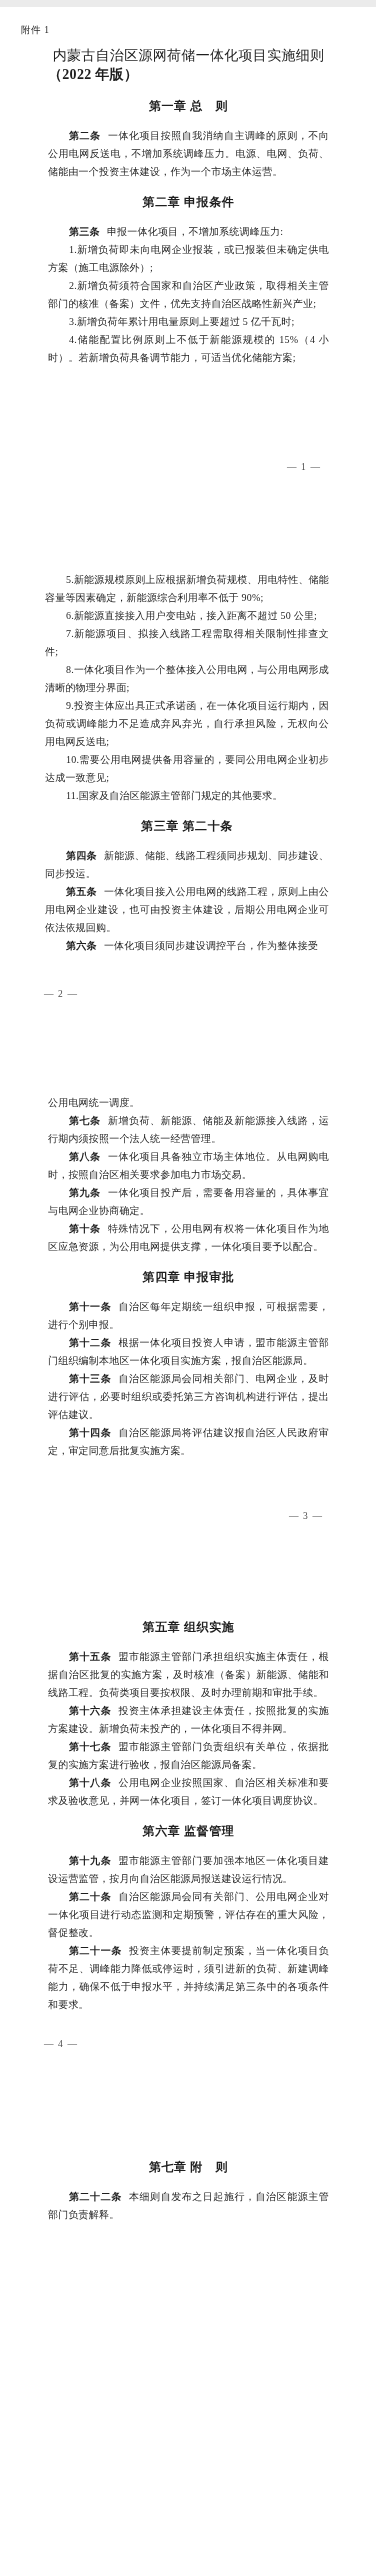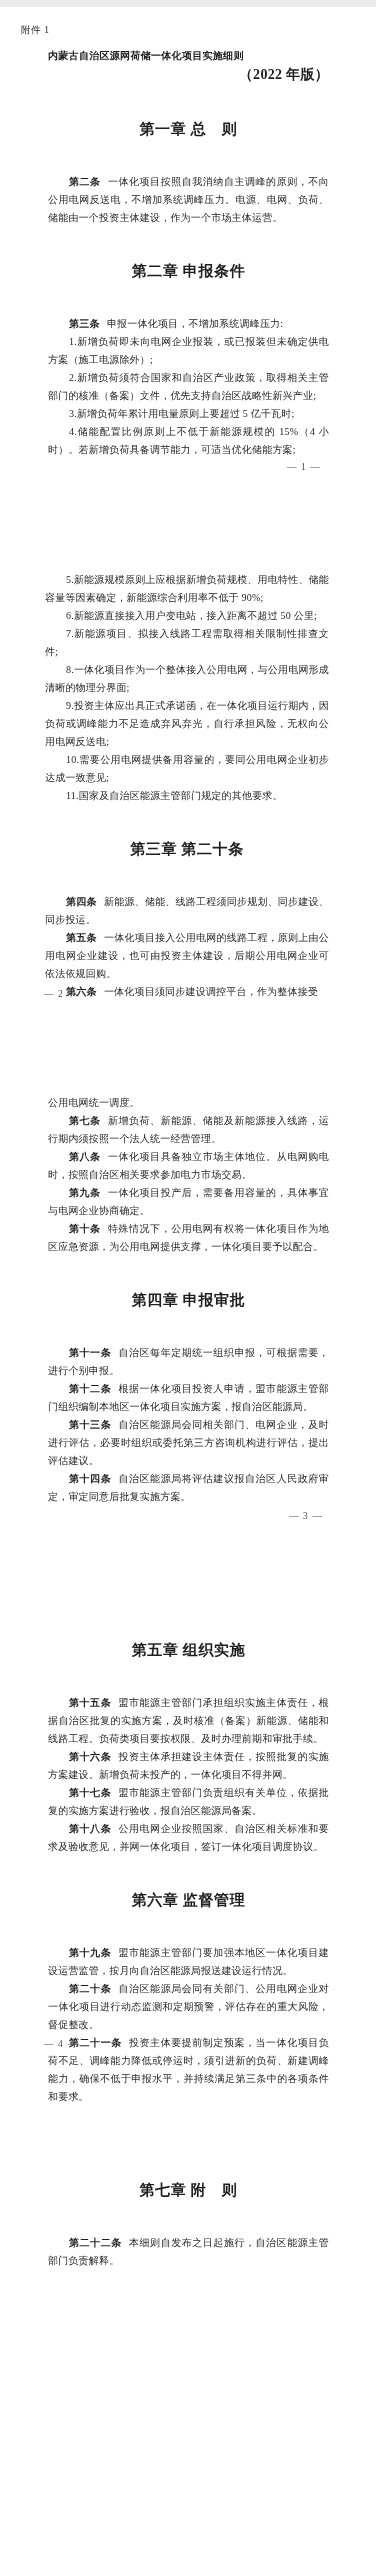--- a/index.html
+++ b/index.html
@@ -13,23 +13,23 @@
   }
   .top-strip{position:absolute;top:0;left:0;width:377px;height:6.7px;background:#ebebeb;}
   .pages{position:absolute;top:0;left:0;width:377px;}
   .page{position:relative;box-sizing:border-box;padding-left:48px;padding-right:48px;}
   .page:nth-child(1){height:507px;padding-top:23.5px;}
   .page:nth-child(2){height:524px;padding-top:64px;padding-left:45px;}
   .page:nth-child(3){height:522px;padding-top:63px;}
   .page:nth-child(4){height:525px;padding-top:53px;}
   .page:nth-child(5){height:499px;padding-top:68px;}
   .attachment{font-size:9.5px;letter-spacing:0.6px;margin:0 0 9px -27px;}
-  .title{font-size:10px;font-weight:bold;text-align:left;line-height:19.6px;letter-spacing:0.3px;}
-  .subtitle{font-size:14px;font-weight:bold;text-align:right;line-height:19.6px;margin-bottom:0;letter-spacing:0.3px;}
-  .chapter{font-size:15px;font-weight:bold;text-align:center;line-height:18px;margin:35px 0;letter-spacing:0.6px;}
+  .title{font-size:14px;font-weight:normal;text-align:center;line-height:19.6px;letter-spacing:0.3px;}
+  .subtitle{font-size:14px;font-weight:bold;text-align:left;line-height:19.6px;margin-bottom:0;letter-spacing:0.3px;}
+  .chapter{font-size:12px;font-weight:bold;text-align:center;line-height:18px;margin:12px 0;letter-spacing:0.6px;}
   .para{font-size:10px;line-height:18px;text-align:justify;letter-spacing:0.2px;}
   .para.indent{text-indent:21px;}
   .lead{font-weight:bold;margin-right:7.3px;}
   .pagenum{position:absolute;font-size:9.5px;color:#4a4a4a;letter-spacing:1.1px;white-space:nowrap;}
   .page:nth-child(1) .pagenum{top:462px;right:56px;}
   .page:nth-child(2) .pagenum{top:482px;left:44px;}
   .page:nth-child(3) .pagenum{top:480px;right:54px;}
   .page:nth-child(4) .pagenum{top:486px;left:44px;}
   .page:nth-child(5) .pagenum{top:461px;right:58px;color:#cccccc;}
 </style>

